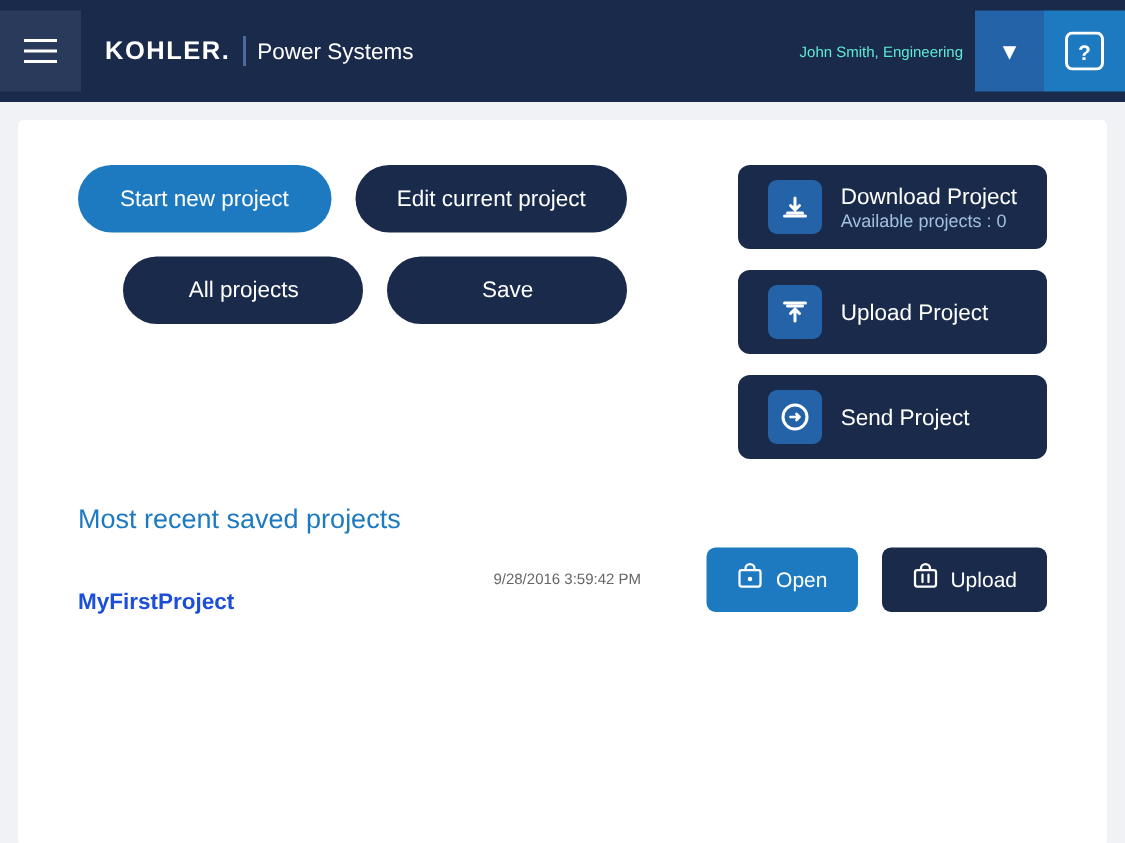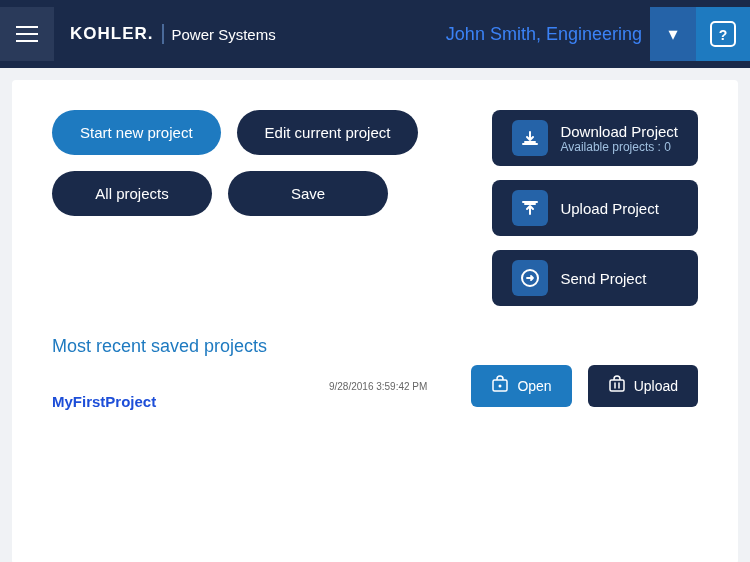--- a/index.html
+++ b/index.html
@@ -75,22 +75,22 @@
       display: flex;
       align-items: center;
       gap: 0;
     }
     .user-name {
       color: white;
       font-size: 16px;
       padding-right: 8px;
     }
     .user-name span {
-      color: #3b82f6;
-      font-size: 18px;
+      color: #5eead4;
+      font-size: 10px;
     }
     .dropdown-btn {
       background: #2563a8;
       border: none;
       width: 46px;
       height: 54px;
       display: flex;
       align-items: center;
       justify-content: center;
       cursor: pointer;
@@ -122,20 +122,21 @@
     
     .buttons-area {
       display: flex;
       gap: 24px;
       margin-bottom: 30px;
     }
     .left-buttons {
       display: flex;
       flex-direction: column;
       gap: 16px;
+      align-items: flex-end;
     }
     .left-row {
       display: flex;
       gap: 16px;
     }
     .btn-primary {
       background: #1e7ac0;
       color: white;
       border: none;
       border-radius: 25px;

